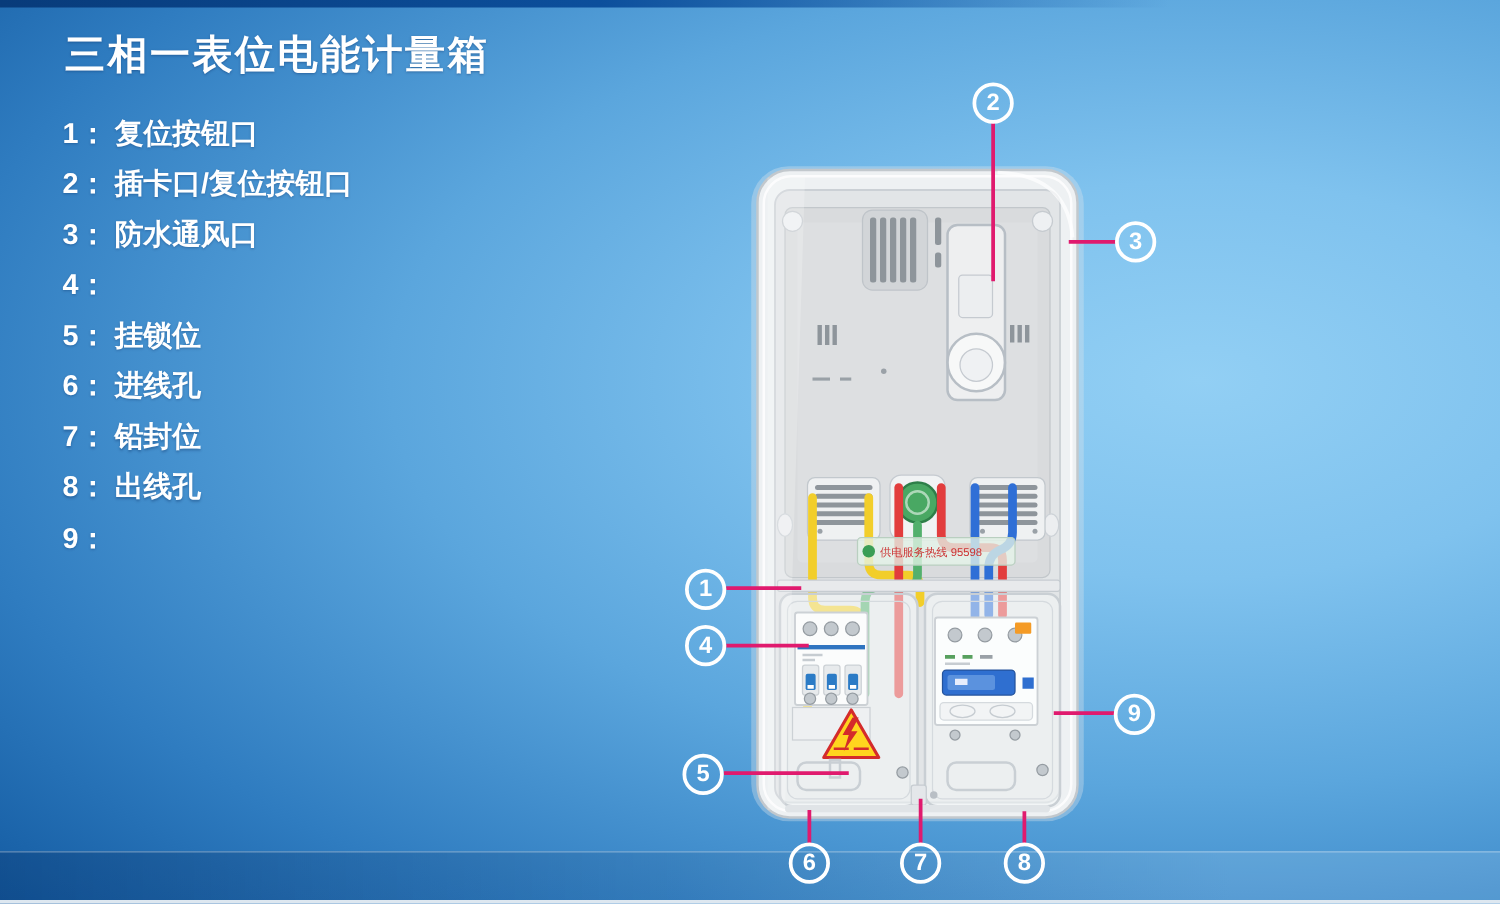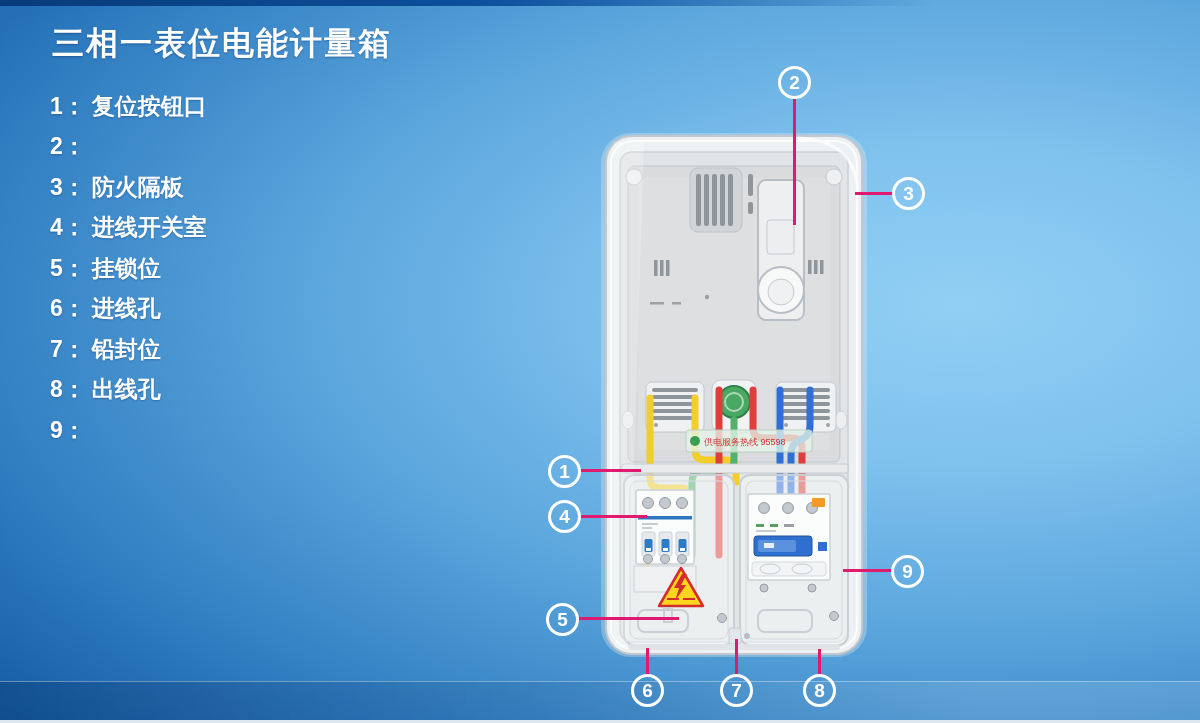--- a/index.html
+++ b/index.html
@@ -63,28 +63,28 @@
 
   <h1 class="page-title">三相一表位电能计量箱</h1>
 
   <ul class="legend">
     <li>
         <span class="num">1：</span>
         <span>复位按钮口</span>
       </li>
     <li>
         <span class="num">2：</span>
+        <span>插卡口/复位按钮口</span>
       </li>
     <li>
         <span class="num">3：</span>
-        <span>防火隔板</span>
+        <span>防水通风口</span>
       </li>
     <li>
         <span class="num">4：</span>
-        <span>进线开关室</span>
       </li>
     <li>
         <span class="num">5：</span>
         <span>挂锁位</span>
       </li>
     <li>
         <span class="num">6：</span>
         <span>进线孔</span>
       </li>
     <li>

